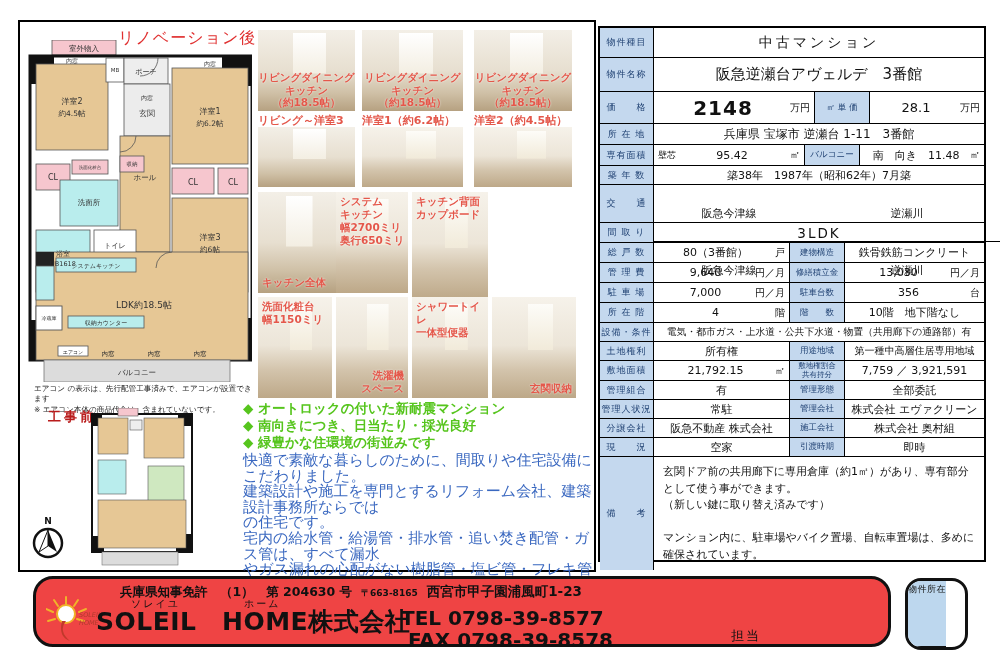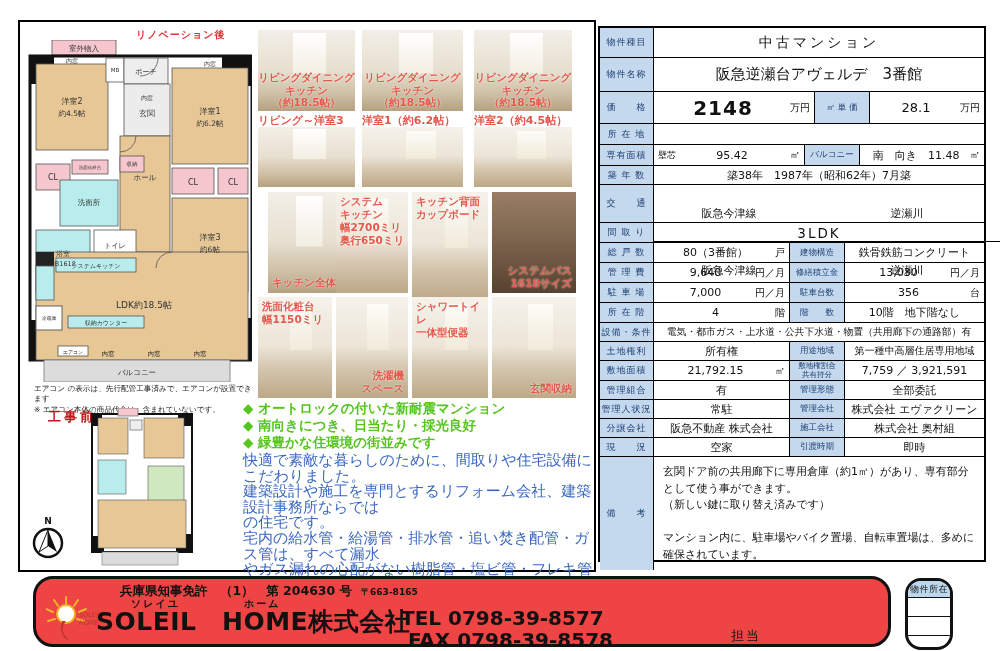--- a/index.html
+++ b/index.html
@@ -1,21 +1,21 @@
 <!DOCTYPE html>
 <html><head>
 <meta charset="utf-8">
 <style>
   html,body{margin:0;padding:0;background:#fff;}
   #page{position:relative;width:1000px;height:651px;background:#fff;overflow:hidden;
         font-family:"DejaVu Sans","Liberation Sans",sans-serif;color:#111;}
   .abs{position:absolute;}
   
   #left-sheet{left:18px;top:20px;width:578px;height:552px;border:2.5px solid #000;box-sizing:border-box;background:#fff;}
-  .reno-label{left:136px;top:28px;font-size:10px;font-weight:bold;color:#e03030;letter-spacing:1px;}
+  .reno-label{left:118px;top:28px;font-size:16px;font-weight:normal;color:#e03030;letter-spacing:1px;}
   .before-label{left:48px;top:408px;font-size:13px;font-weight:bold;color:#b91c1c;letter-spacing:3px;}
   .plan-notes{left:34px;top:384px;width:218px;font-size:7.6px;line-height:1.35;color:#222;}
   
   .photo{position:absolute;box-sizing:border-box;
      background:
        linear-gradient(#fdfcf8,#f1ead9) no-repeat 62% 12%/30% 46%,
        linear-gradient(180deg,#f6f2ea 0%,#ece5d8 48%,#d3c4ac 72%,#bda888 100%);}
   .photo.p-bath{background:linear-gradient(180deg,#9a7d64 0%,#77604a 55%,#57422f 100%);}
   .photo.p-dim{background:
        linear-gradient(#ffffff,#f3eee2) no-repeat 55% 8%/34% 50%,
@@ -60,27 +60,27 @@
   .a1{width:150px;text-align:center;}
   .a2{width:110px;text-align:center;}
   .a3{flex:1;text-align:right;padding-right:6px;font-size:10.5px;}
   .remarks{align-items:flex-start;padding:7px 9px;font-size:11px;line-height:1.5;white-space:pre-line;}
   
   #footer-bar{left:33px;top:576px;width:858px;height:71px;border:3px solid #111;border-radius:20px;box-sizing:border-box;background:#ef4444;}
   .license-row{left:84px;top:4px;display:flex;align-items:baseline;gap:9px;white-space:nowrap;}
   .license-txt{font-size:12.5px;font-weight:bold;}
   .postal-txt{font-size:9px;font-weight:bold;}
   .addr-txt{font-size:13.5px;font-weight:bold;}
-  .furi{font-size:10px;font-weight:bold;letter-spacing:2px;}
+  .furi{font-size:10px;font-weight:normal;letter-spacing:2px;}
   .company{left:60px;top:26px;font-size:25px;font-weight:bold;letter-spacing:.5px;white-space:nowrap;}
   .telno{left:365px;top:27px;font-size:20px;font-weight:bold;white-space:nowrap;}
   .faxno{left:372px;top:49px;font-size:20px;font-weight:bold;white-space:nowrap;}
   .staff{left:695px;top:48px;font-size:13px;letter-spacing:2px;}
   .staff-line{left:660px;top:66px;width:118px;border-top:1.5px solid #111;height:0;}
-  #loc-box{left:905px;top:578px;width:48px;height:72px;border:3px solid #111;border-radius:16px;box-sizing:border-box;background:#fff;overflow:hidden;display:flex;flex-direction:column;}
+  #loc-box{left:905px;top:578px;width:63px;height:72px;border:3px solid #111;border-radius:16px;box-sizing:border-box;background:#fff;overflow:hidden;display:flex;}
   .loc-head{background:#bdd7ee;font-size:9px;text-align:center;padding:2px 0 1px;border-bottom:1.5px solid #111;letter-spacing:.5px;}
   .loc-row{height:18px;border-bottom:1.5px solid #111;}
   svg text{font-family:"DejaVu Sans","Liberation Sans",sans-serif;}
 </style>
 </head>
 <body>
 
 <div id="page">
 
   <div id="left-sheet" class="abs"></div>
@@ -199,36 +199,32 @@
 （約18.5帖）</div>
   </div>
 
   <div class="row2-label" style="left:258px;top:113px">リビング～洋室3</div>
   <div class="row2-label" style="left:362px;top:113px">洋室1（約6.2帖）</div>
   <div class="row2-label" style="left:474px;top:113px">洋室2（約4.5帖）</div>
   <div class="photo p-dim" style="left:258px;top:127px;width:97px;height:60px"></div>
   <div class="photo" style="left:362px;top:127px;width:101px;height:60px"></div>
   <div class="photo" style="left:474px;top:127px;width:98px;height:60px"></div>
 
-  <div class="photo p-dim" style="left:268px;top:192px;width:78px;height:101px">
+  <div class="photo p-dim" style="left:258px;top:192px;width:78px;height:101px">
     <div class="cap cap-bl">キッチン全体</div>
   </div>
   <div class="photo" style="left:336px;top:192px;width:72px;height:101px">
     <div class="cap cap-t">システム
 キッチン
 幅2700ミリ
 奥行650ミリ</div>
   </div>
   <div class="photo" style="left:412px;top:192px;width:76px;height:107px">
     <div class="cap cap-t">キッチン背面
 カップボード</div>
-  </div>
-  <div class="photo p-bath" style="left:492px;top:192px;width:84px;height:101px">
-    <div class="cap cap-br">システムバス
-1618サイズ</div>
   </div>
 
   <div class="photo" style="left:258px;top:297px;width:74px;height:101px">
     <div class="cap cap-t">洗面化粧台
 幅1150ミリ</div>
   </div>
   <div class="photo" style="left:336px;top:297px;width:72px;height:101px">
     <div class="cap cap-br">洗濯機
 スペース</div>
   </div>
@@ -269,20 +265,21 @@
           <span class="unit">万円</span>
         </div>
       <div class="lc2">㎡ 単 価</div>
       <div class="vc">
           <span class="flex1" style="font-size:13px">28.1</span>
           <span class="unit">万円</span>
         </div>
     </div>
     <div class="trow" style="height:21px">
       <div class="lc">所 在 地</div>
+      <div class="vc center" style="font-size:12px">兵庫県 宝塚市 逆瀬台 1-11　3番館</div>
     </div>
     <div class="trow" style="height:21px">
       <div class="lc">専有面積</div>
       <div class="vc w2">
           <span class="mini">壁芯</span>
           <span class="flex1">95.42</span>
           <span class="unit">㎡</span>
         </div>
       <div class="lc2">バルコニー</div>
       <div class="vc">
@@ -433,20 +430,21 @@
 
 マンション内に、駐車場やバイク置場、自転車置場は、多めに
 確保されています。</div>
     </div>
   </div>
 
   <div id="footer-bar" class="abs">
     <div class="abs license-row">
       <span class="license-txt">兵庫県知事免許　（1）　第 204630 号</span>
       <span class="postal-txt">〒663-8165</span>
+      <span class="addr-txt">西宮市甲子園浦風町1-23</span>
     </div>
     <svg class="abs" style="left:10px;top:16px" width="54" height="52" viewBox="0 0 54 52">
       <g stroke="#f0b429" stroke-width="2" stroke-linecap="round">
         <line x1="20" y1="2" x2="20" y2="9"></line>
           <line x1="32" y1="5" x2="28" y2="11"></line>
         <line x1="40" y1="14" x2="33" y2="17"></line>
           <line x1="8" y1="5" x2="12" y2="11"></line>
         <line x1="0" y1="14" x2="7" y2="17"></line>
           <line x1="2" y1="26" x2="9" y2="24"></line>
         <line x1="38" y1="26" x2="31" y2="24"></line>

